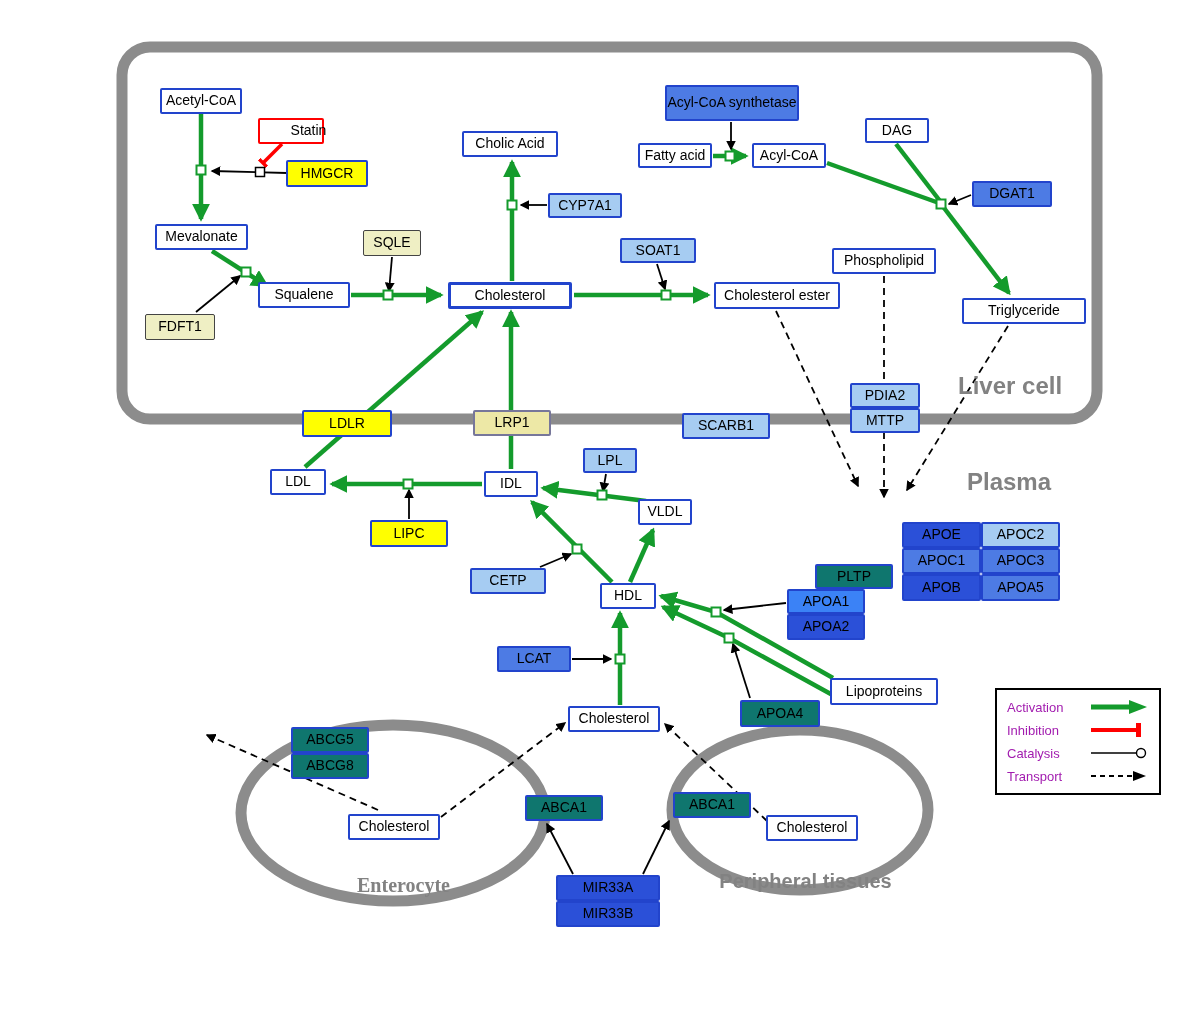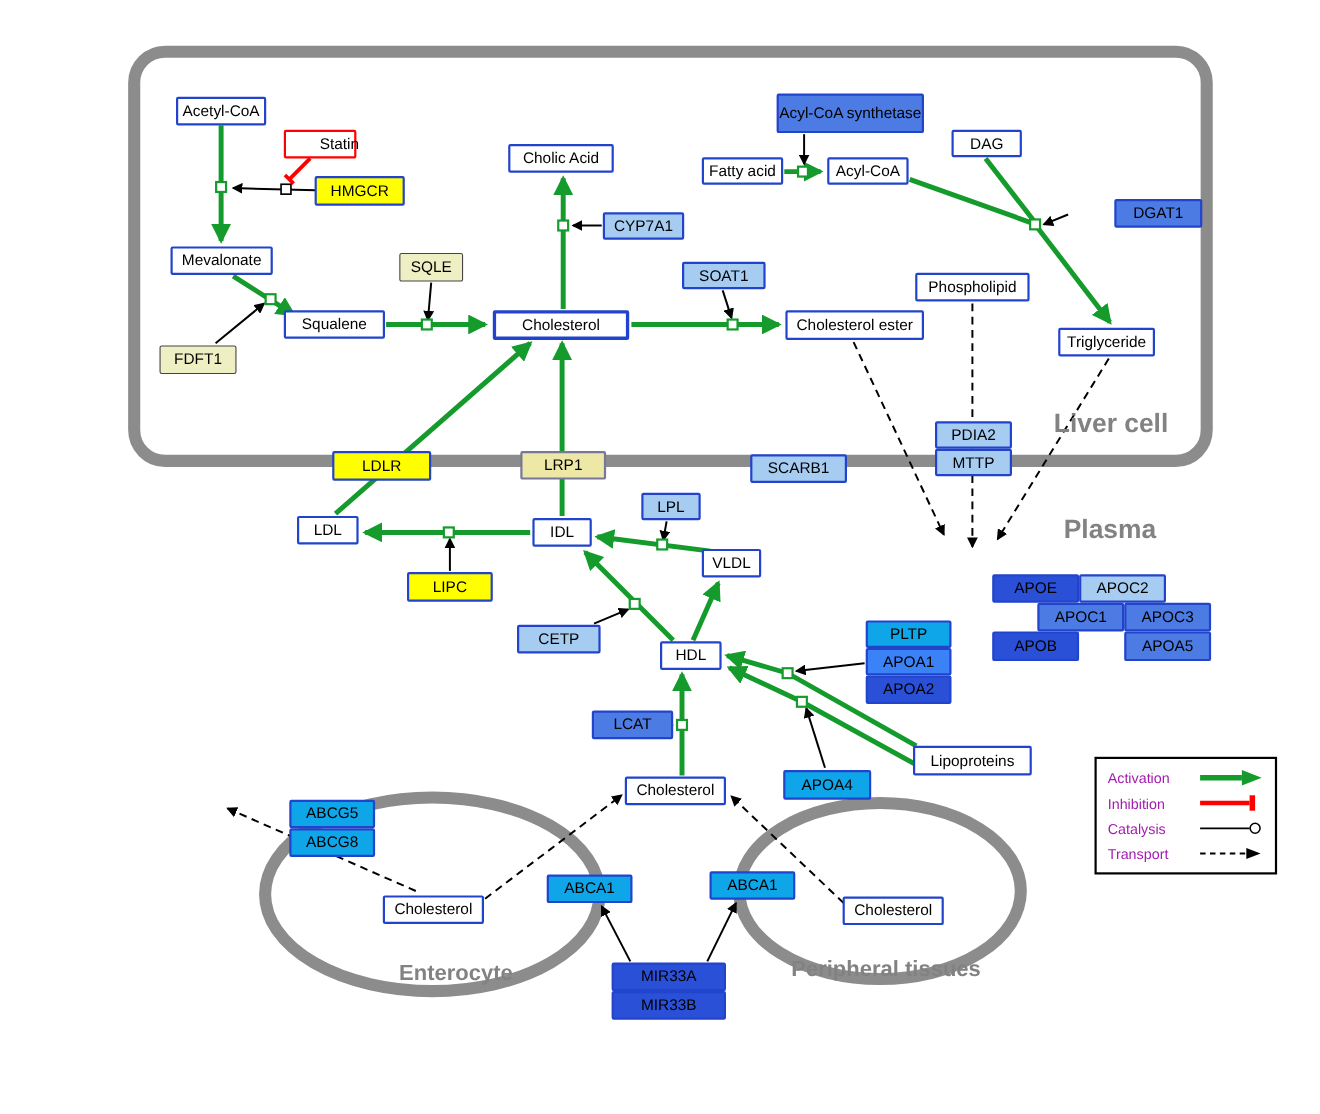--- a/index.html
+++ b/index.html
@@ -9,29 +9,29 @@
 
   .node { position:absolute; z-index:2; display:flex; align-items:center; justify-content:center;
           text-align:center; box-sizing:border-box; font-size:14px; color:#000;
           background:#fff; border:2px solid #2244CC; border-radius:2px; line-height:1.08; }
   .thick      { border-width:3px; }
   .redborder  { border-color:#FF0000; border-width:2.5px;padding-left:35px; }
   .yellow     { background:#FFFF00; }
   .paleyellow { background:#EFEFC4; border-color:#444444; border-width:1.5px; }
   .lrp        { background:#EDE8A6; border-color:#77779A; }
   .lightblue  { background:#A6CCF2; }
-  .medblue    { background:#4D7BE4;margin-left:41px; }
-  .blue       { background:#0ea5e9; }
+  .medblue    { background:#4D7BE4; }
+  .blue       { background:#0f766e;margin-left:28px; }
   .darkblue   { background:#2B50D8; }
   .apoa1c     { background:#3b82f6; }
 
   .region { position:absolute; z-index:2; font-weight:bold; color:#828282;margin-top:20px; }
   .r-liver      { left:958px; top:352px; width:140px; font-size:24px; }
   .r-plasma     { left:967px; top:448px; width:120px; font-size:24px; }
-  .r-enterocyte { left:347px; top:854px; width:135px; font-size:20px; text-align:center; }
+  .r-enterocyte { left:336px; top:854px; width:135px; font-size:20px; text-align:center;font-family:Liberation Serif, serif; }
   .r-peripheral { left:708px; top:850px; width:195px; font-size:20px; text-align:center; }
 
   .legend { position:absolute; left:995px; top:688px; width:166px; z-index:3;
             background:#fff; border:2px solid #000; padding:8px 10px; box-sizing:border-box;
             display:flex; flex-direction:column; gap:5px; }
   .legend-row  { display:flex; align-items:center; justify-content:space-between; height:18px; }
   .legend-label{ font-size:13px; color:#a21caf; }
 </style>
 </head>
 <body>
@@ -142,21 +142,21 @@
   <div class="node" style="left:462px;top:131px;width:96px;height:26px">Cholic Acid</div>
   <div class="node lightblue" style="left:548px;top:193px;width:74px;height:25px">CYP7A1</div>
   <div class="node lightblue" style="left:620px;top:238px;width:76px;height:25px">SOAT1</div>
   <div class="node" style="left:714px;top:282px;width:126px;height:27px">Cholesterol ester</div>
   <div class="node medblue" style="left:665px;top:85px;width:134px;height:36px">Acyl-CoA synthetase</div>
   <div class="node" style="left:638px;top:143px;width:74px;height:25px">Fatty acid</div>
   <div class="node" style="left:752px;top:143px;width:74px;height:25px">Acyl-CoA</div>
   <div class="node" style="left:865px;top:118px;width:64px;height:25px">DAG</div>
   <div class="node medblue" style="left:972px;top:181px;width:80px;height:26px">DGAT1</div>
   <div class="node" style="left:832px;top:248px;width:104px;height:26px">Phospholipid</div>
-  <div class="node" style="left:962px;top:298px;width:88px;height:26px">Triglyceride</div>
+  <div class="node" style="left:962px;top:298px;width:124px;height:26px">Triglyceride</div>
   <div class="node lightblue" style="left:850px;top:383px;width:70px;height:25px">PDIA2</div>
   <div class="node lightblue" style="left:850px;top:408px;width:70px;height:25px">MTTP</div>
   <div class="node yellow" style="left:302px;top:410px;width:90px;height:27px">LDLR</div>
   <div class="node lrp" style="left:473px;top:410px;width:78px;height:26px">LRP1</div>
   <div class="node lightblue" style="left:682px;top:413px;width:88px;height:26px">SCARB1</div>
   <div class="node" style="left:270px;top:469px;width:56px;height:26px">LDL</div>
   <div class="node" style="left:484px;top:471px;width:54px;height:26px">IDL</div>
   <div class="node lightblue" style="left:583px;top:448px;width:54px;height:25px">LPL</div>
   <div class="node" style="left:638px;top:499px;width:54px;height:26px">VLDL</div>
   <div class="node yellow" style="left:370px;top:520px;width:78px;height:27px">LIPC</div>

